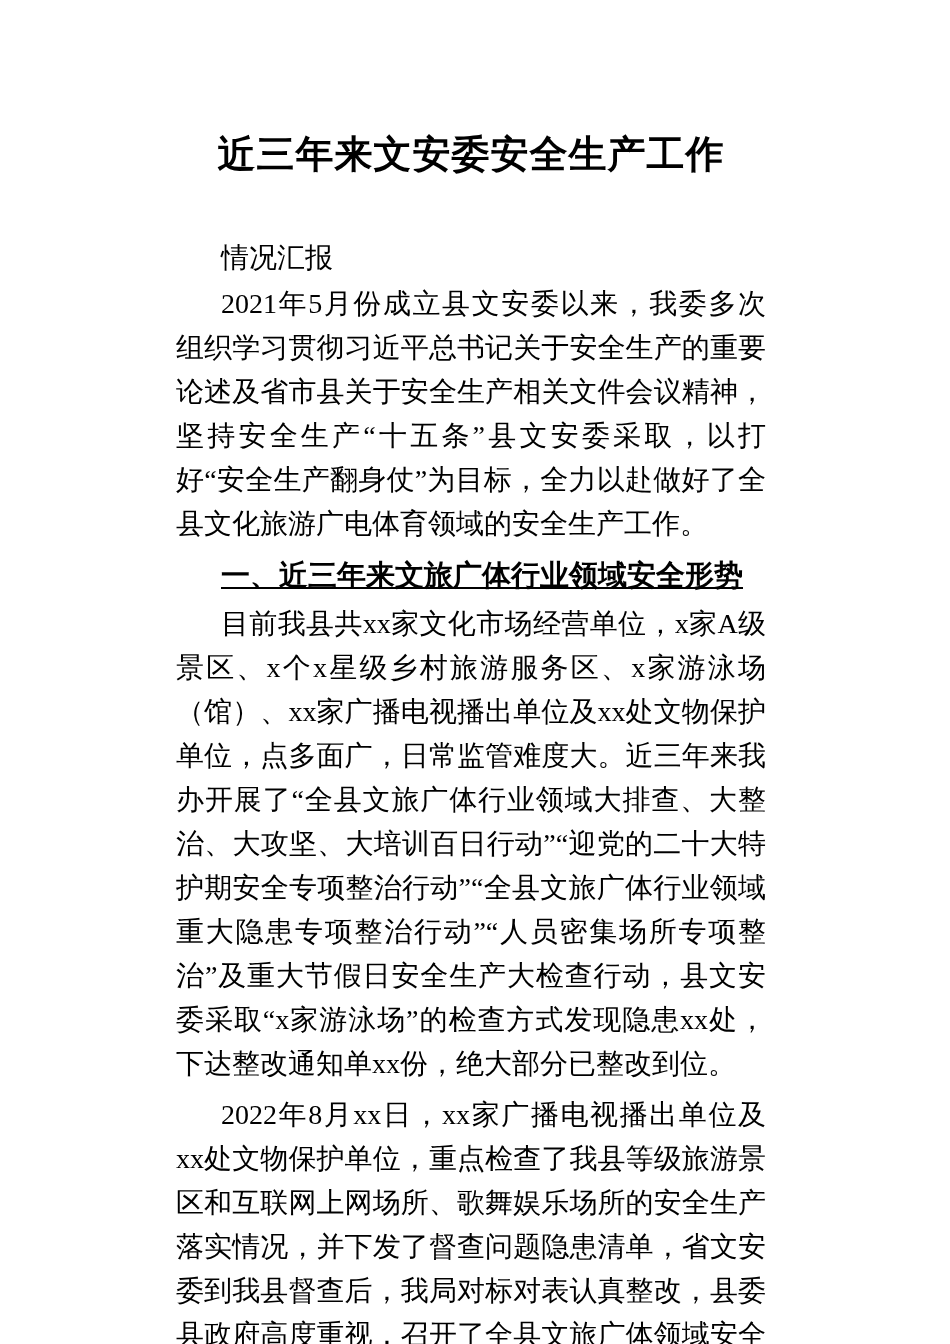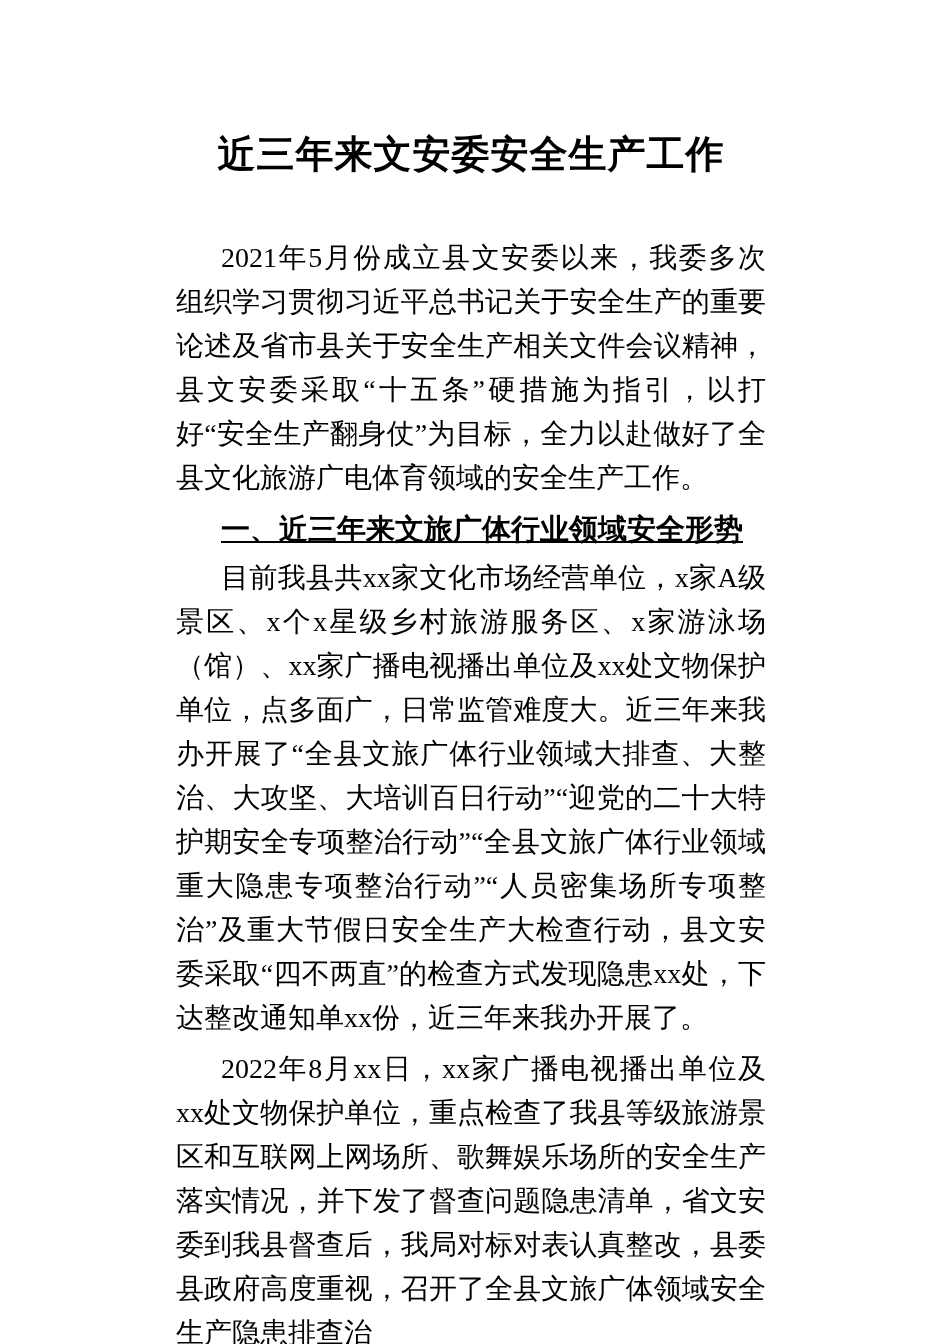--- a/index.html
+++ b/index.html
@@ -48,21 +48,22 @@
     font-family: "Liberation Sans", "DejaVu Sans", sans-serif;
     text-decoration: underline;
   }
 </style>
 </head>
 <body>
 
 <div class="page">
   <h1 class="doc-title">近三年来文安委安全生产工作</h1>
 
+  <p class="para para-tight">情况汇报</p>
 
-  <p class="para">2021年5月份成立县文安委以来，我委多次组织学习贯彻习近平总书记关于安全生产的重要论述及省市县关于安全生产相关文件会议精神，县文安委采取“十五条”硬措施为指引，以打好“安全生产翻身仗”为目标，全力以赴做好了全县文化旅游广电体育领域的安全生产工作。</p>
+  <p class="para">2021年5月份成立县文安委以来，我委多次组织学习贯彻习近平总书记关于安全生产的重要论述及省市县关于安全生产相关文件会议精神，坚持安全生产“十五条”县文安委采取，以打好“安全生产翻身仗”为目标，全力以赴做好了全县文化旅游广电体育领域的安全生产工作。</p>
 
   <h2 class="section-heading">一、近三年来文旅广体行业领域安全形势</h2>
 
-  <p class="para">目前我县共xx家文化市场经营单位，x家A级景区、x个x星级乡村旅游服务区、x家游泳场（馆）、xx家广播电视播出单位及xx处文物保护单位，点多面广，日常监管难度大。近三年来我办开展了“全县文旅广体行业领域大排查、大整治、大攻坚、大培训百日行动”“迎党的二十大特护期安全专项整治行动”“全县文旅广体行业领域重大隐患专项整治行动”“人员密集场所专项整治”及重大节假日安全生产大检查行动，县文安委采取“四不两直”的检查方式发现隐患xx处，下达整改通知单xx份，近三年来我办开展了。</p>
+  <p class="para">目前我县共xx家文化市场经营单位，x家A级景区、x个x星级乡村旅游服务区、x家游泳场（馆）、xx家广播电视播出单位及xx处文物保护单位，点多面广，日常监管难度大。近三年来我办开展了“全县文旅广体行业领域大排查、大整治、大攻坚、大培训百日行动”“迎党的二十大特护期安全专项整治行动”“全县文旅广体行业领域重大隐患专项整治行动”“人员密集场所专项整治”及重大节假日安全生产大检查行动，县文安委采取“x家游泳场”的检查方式发现隐患xx处，下达整改通知单xx份，绝大部分已整改到位。</p>
 
   <p class="para">2022年8月xx日，xx家广播电视播出单位及xx处文物保护单位，重点检查了我县等级旅游景区和互联网上网场所、歌舞娱乐场所的安全生产落实情况，并下发了督查问题隐患清单，省文安委到我县督查后，我局对标对表认真整改，县委县政府高度重视，召开了全县文旅广体领域安全生产隐患排查治</p>
 </div>
 
 </body></html>

